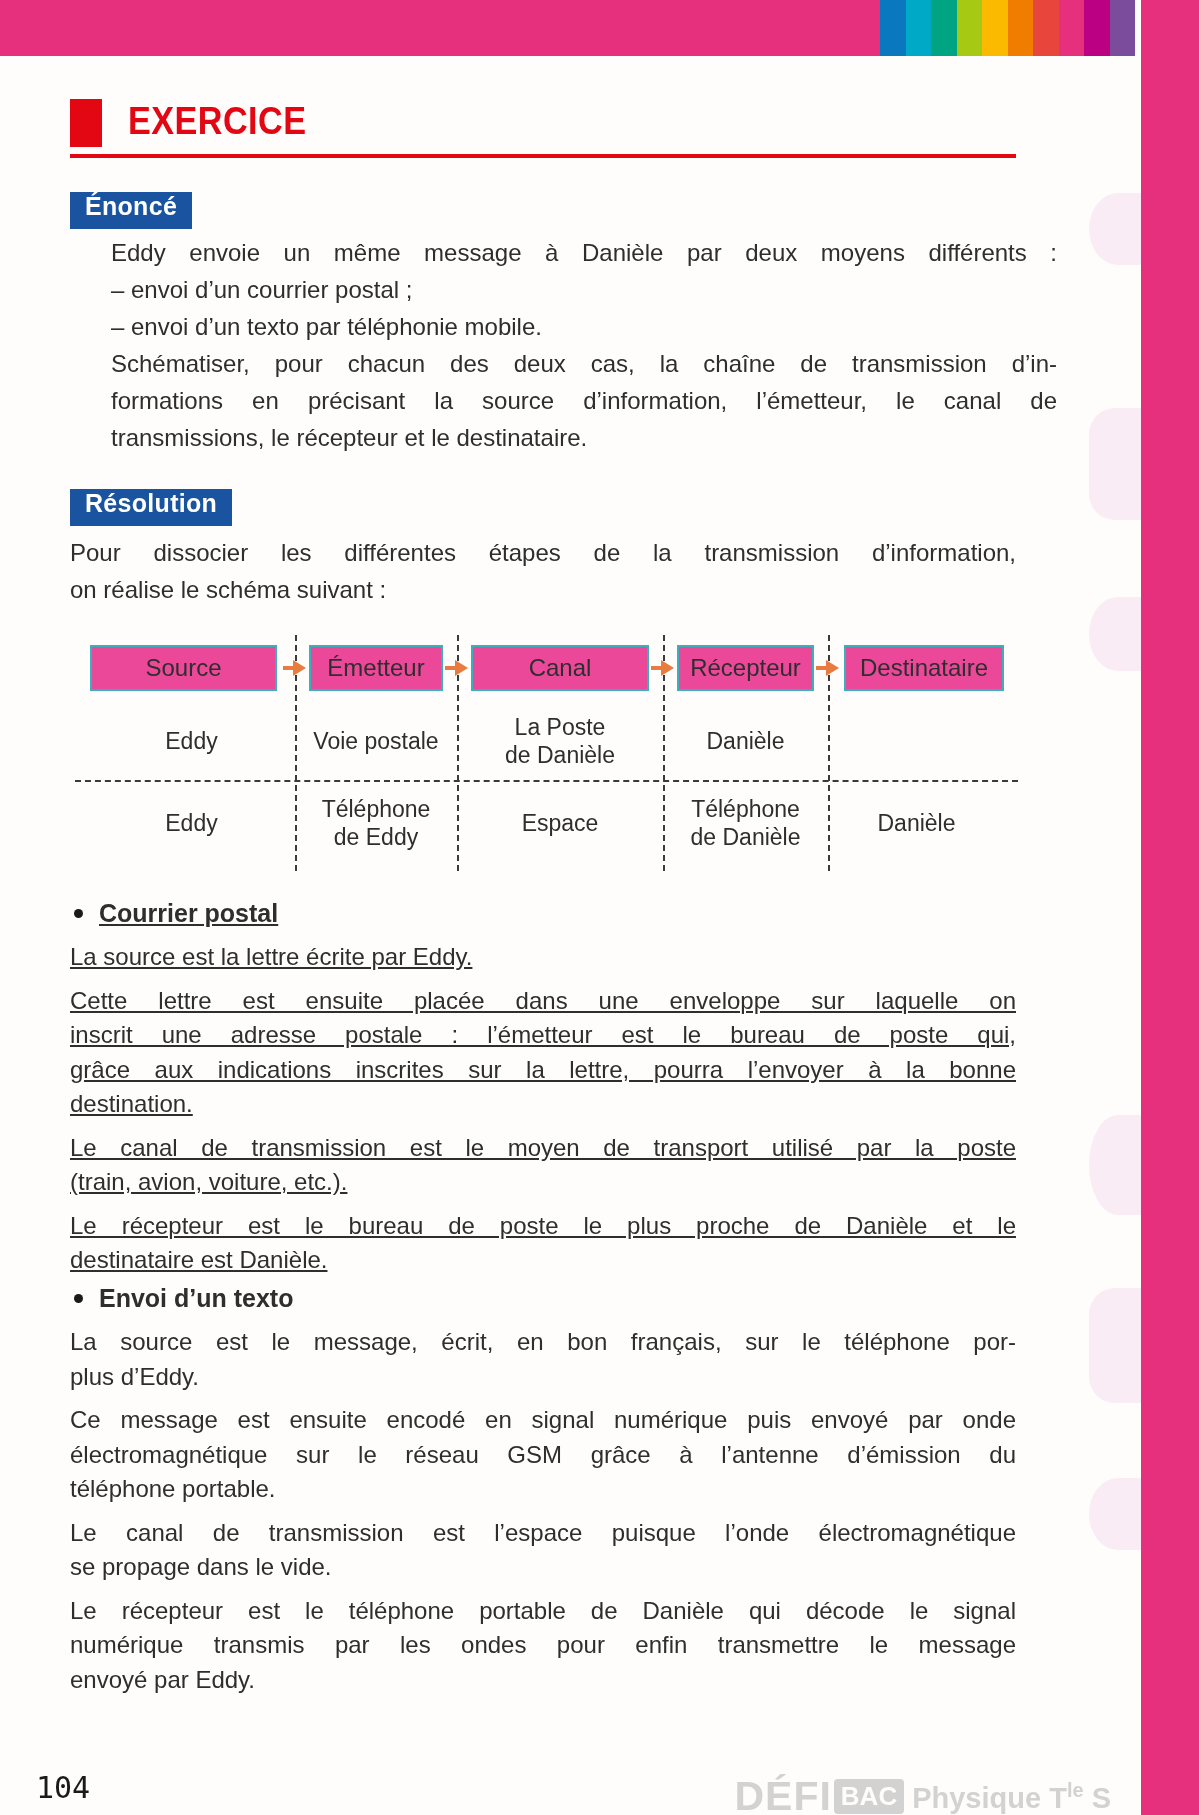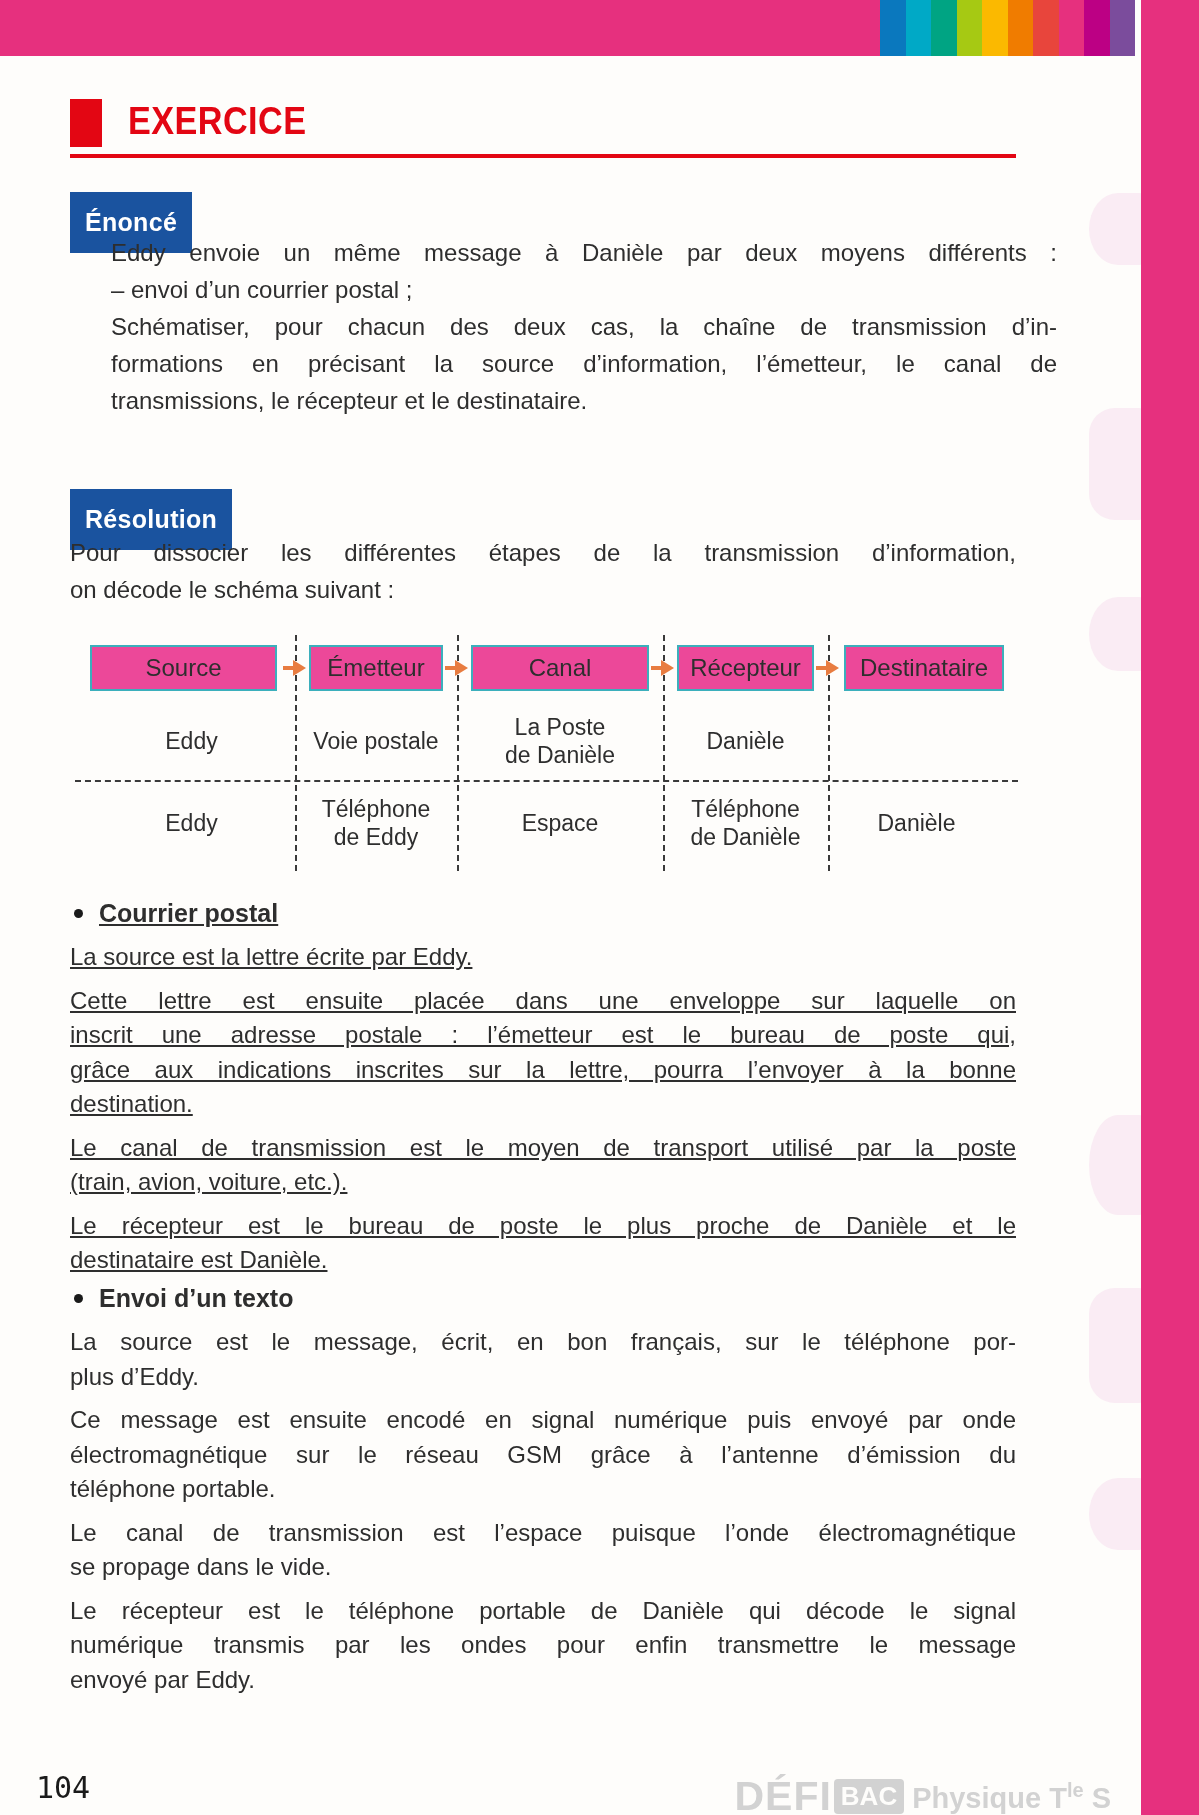--- a/index.html
+++ b/index.html
@@ -21,21 +21,21 @@
   .red-square{position:absolute;left:70px;top:99px;width:32px;height:48px;background:#e30613;}
   .exercise-title{
     position:absolute;left:128px;top:100px;margin:0;
     font-size:38px;font-weight:bold;color:#e30613;letter-spacing:.5px;
     transform:scaleX(.9);transform-origin:left top;white-space:nowrap;
   }
   .red-rule{position:absolute;left:70px;top:154px;width:946px;height:4px;background:#e30613;}
   
   .label-box{
     position:absolute;left:70px;height:37px;background:#1a539f;color:#fff;
-    display:inline-flex;align-items:center;padding:12px 15px;
+    display:inline-flex;padding:0 15px;
     font-size:25px;font-weight:bold;letter-spacing:.3px;
   }
   .label-enonce{top:192px;}
   .label-resolution{top:489px;}
   
   .textcol{position:absolute;left:70px;width:946px;}
   .tl{font-size:24px;line-height:37px;}
   .body .tl{line-height:34.5px;}
   .jl{text-align:justify;text-align-last:justify;}
   .ll{text-align:left;}
@@ -103,31 +103,32 @@
   <div class="red-square"></div>
   <h1 class="exercise-title">EXERCICE</h1>
   <div class="red-rule"></div>
 
   <div class="label-box label-enonce">
     <span>Énoncé</span>
   </div>
   <div class="textcol enonce-text">
     <div class="tl jl">Eddy envoie un même message à Danièle par deux moyens différents :</div>
     <div class="tl ll">– envoi d’un courrier postal ;</div>
+    <div class="tl ll">– envoi d’un texto par téléphonie mobile.</div>
     <div class="tl jl">Schématiser, pour chacun des deux cas, la chaîne de transmission d’in-</div>
     <div class="tl jl">formations en précisant la source d’information, l’émetteur, le canal de</div>
     <div class="tl ll">transmissions, le récepteur et le destinataire.</div>
   </div>
 
   <div class="label-box label-resolution">
     <span>Résolution</span>
   </div>
   <div class="textcol intro-text">
     <div class="tl jl">Pour dissocier les différentes étapes de la transmission d’information,</div>
-    <div class="tl ll">on décode le schéma suivant :</div>
+    <div class="tl ll">on réalise le schéma suivant :</div>
   </div>
 
   <div class="diagram">
     <div class="vline" style="left:207px"></div>
     <div class="vline" style="left:369px"></div>
     <div class="vline" style="left:575px"></div>
     <div class="vline" style="left:740px"></div>
     <div class="hline"></div>
 
     <div class="drow drow-head">

